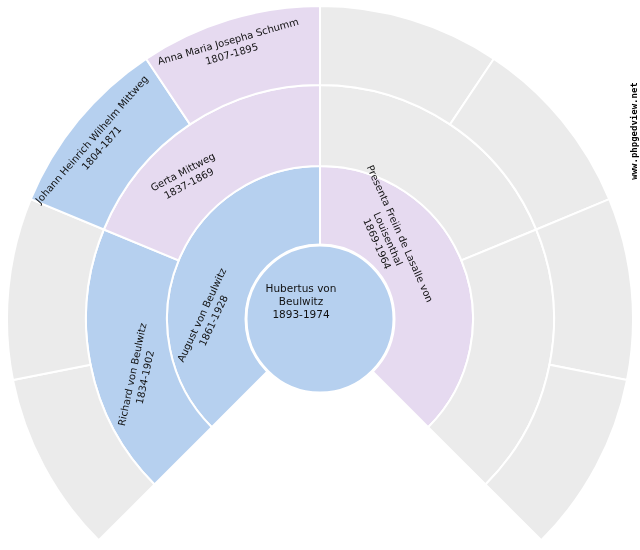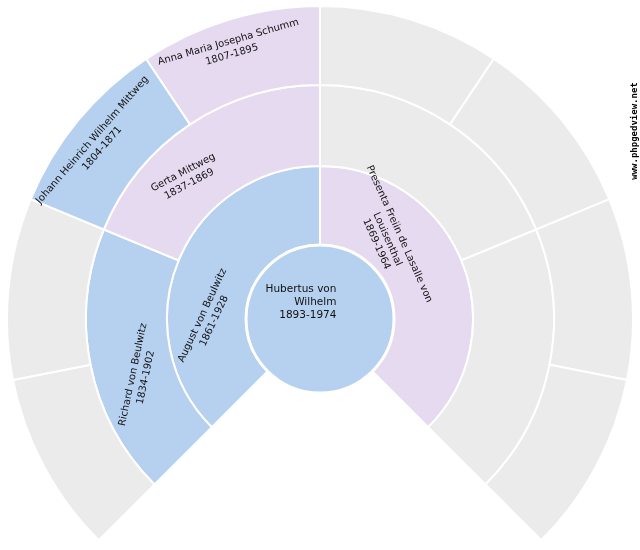--- a/index.html
+++ b/index.html
@@ -1,21 +1,21 @@
 <!DOCTYPE html>
 <html><head>
 <meta charset="utf-8">
 <style>
   html,body{margin:0;padding:0;background:#fff;}
   #stage{position:relative;width:640px;height:550px;background:#fff;overflow:hidden;
          font-family:"DejaVu Sans","Liberation Sans",sans-serif;}
   #fan-svg{position:absolute;left:0;top:0;}
   .person-label{position:absolute;text-align:center;color:#111;font-size:10px;
                 line-height:12.5px;white-space:nowrap;pointer-events:none;}
-  .person-label.center{font-size:10.5px;line-height:13px;text-align:right;}
+  .person-label.center{font-size:10.5px;line-height:13px;}
   .label-line{display:block;}
   #watermark{position:absolute;left:634px;top:131px;transform:translate(-50%,-50%) rotate(-90deg);
              font-family:"DejaVu Sans Mono","Liberation Mono",monospace;font-size:9px;
              font-weight:bold;color:#000;white-space:nowrap;letter-spacing:0px;}
 </style>
 </head>
 <body>
 
 <div id="stage" style="background: rgb(255, 255, 255);">
   <svg id="fan-svg" width="640" height="550" viewBox="0 0 640 550">
@@ -31,21 +31,21 @@
       <path d="M 320.0 85.0 A 234 234 0 0 0 190.0 124.4 L 146.1 58.8 A 313 313 0 0 1 320.0 6.0 Z" fill="#e6daf0" stroke="#ffffff" stroke-width="2"></path>
       <path d="M 450.0 124.4 A 234 234 0 0 0 320.0 85.0 L 320.0 6.0 A 313 313 0 0 1 493.9 58.8 Z" fill="#ebebeb" stroke="#ffffff" stroke-width="2"></path>
       <path d="M 536.2 229.5 A 234 234 0 0 0 450.0 124.4 L 493.9 58.8 A 313 313 0 0 1 609.2 199.2 Z" fill="#ebebeb" stroke="#ffffff" stroke-width="2"></path>
       <path d="M 549.5 364.7 A 234 234 0 0 0 536.2 229.5 L 609.2 199.2 A 313 313 0 0 1 627.0 380.1 Z" fill="#ebebeb" stroke="#ffffff" stroke-width="2"></path>
       <path d="M 485.5 484.5 A 234 234 0 0 0 549.5 364.7 L 627.0 380.1 A 313 313 0 0 1 541.3 540.3 Z" fill="#ebebeb" stroke="#ffffff" stroke-width="2"></path>
       <circle cx="320" cy="319" r="74" fill="#b6d0ef" stroke="#ffffff" stroke-width="3"></circle>
     </svg>
   <div id="labels">
       <div class="person-label center" style="left: 301px; top: 301px; transform: translate(-50%, -50%) rotate(0deg);">
         <span class="label-line">Hubertus von</span>
-        <span class="label-line">Wilhelm</span>
+        <span class="label-line">Beulwitz</span>
         <span class="label-line">1893-1974</span>
       </div>
       <div class="person-label" style="left: 208px; top: 318px; transform: translate(-50%, -50%) rotate(-65deg);">
         <span class="label-line">August von Beulwitz</span>
         <span class="label-line">1861-1928</span>
       </div>
       <div class="person-label" style="left: 388px; top: 239px; transform: translate(-50%, -50%) rotate(66deg);">
         <span class="label-line">Presenta Freiin de Lasalle von</span>
         <span class="label-line">Louisenthal</span>
         <span class="label-line">1869-1964</span>

